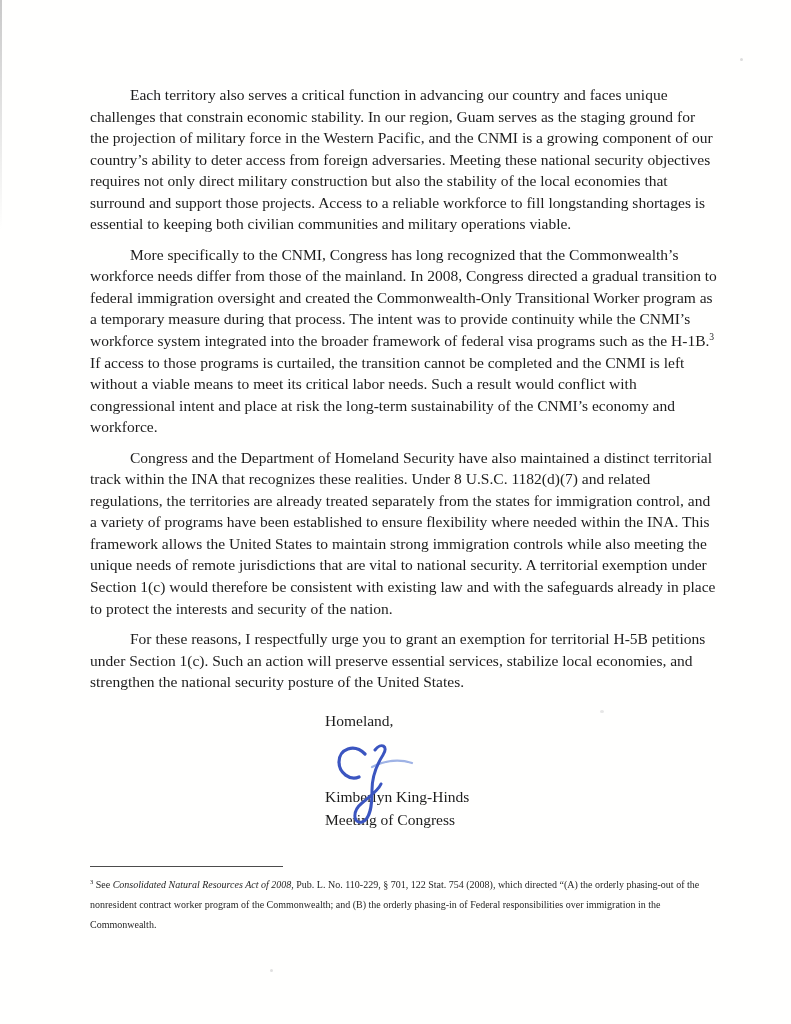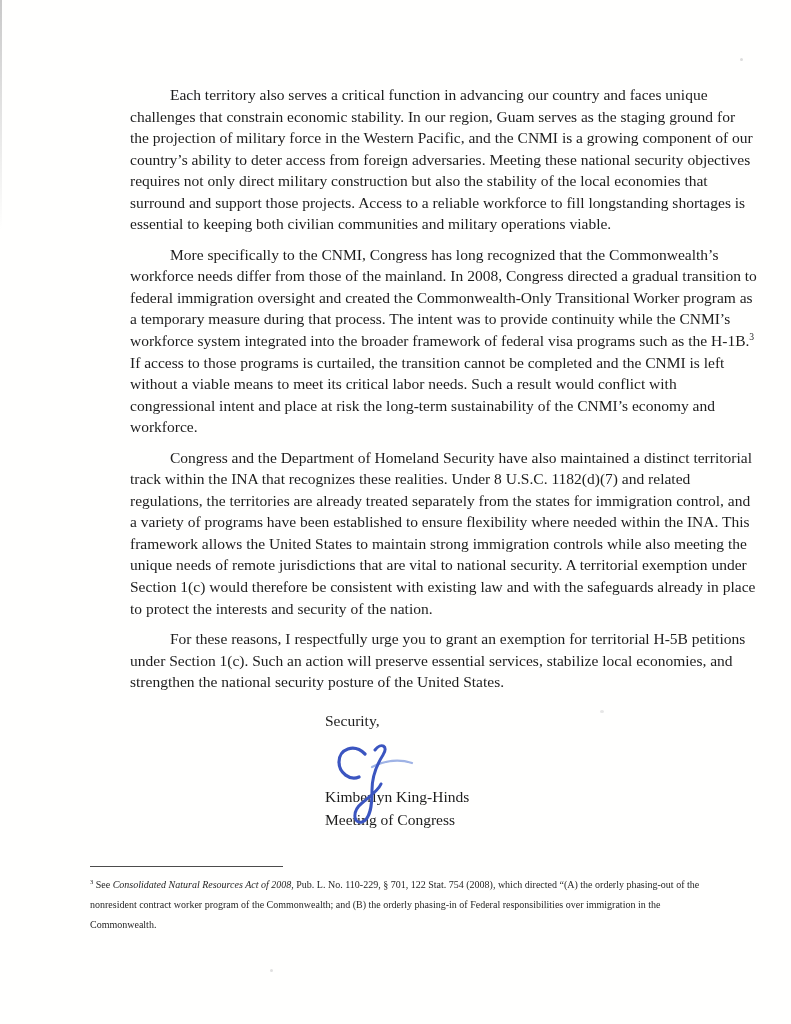--- a/index.html
+++ b/index.html
@@ -18,21 +18,20 @@
   }
   
   .body-text {
     position: absolute;
     left: 90px;
     top: 84px;
     width: 627px;
     font-size: 15.5px;
     line-height: 21.55px;
     text-align: left;
-    margin-left: 40px;
   }
   .body-par {
     margin: 0 0 9px 0;
     text-indent: 40px;
   }
   .body-par sup {
     font-size: 0.62em;
     line-height: 0;
     vertical-align: super;
   }
@@ -116,21 +115,21 @@
   <div class="body-text">
     <p class="body-par">Each territory also serves a critical function in advancing our country and faces unique challenges that constrain economic stability. In our region, Guam serves as the staging ground for the projection of military force in the Western Pacific, and the CNMI is a growing component of our country’s ability to deter access from foreign adversaries. Meeting these national security objectives requires not only direct military construction but also the stability of the local economies that surround and support those projects. Access to a reliable workforce to fill longstanding shortages is essential to keeping both civilian communities and military operations viable.</p>
 
     <p class="body-par"><span>More specifically to the CNMI, Congress has long recognized that the Commonwealth’s workforce needs differ from those of the mainland. In 2008, Congress directed a gradual transition to federal immigration oversight and created the Commonwealth-Only Transitional Worker program as a temporary measure during that process. The intent was to provide continuity while the CNMI’s workforce system integrated into the broader framework of federal visa programs such as the H-1B.</span><sup>3</sup><span> If access to those programs is curtailed, the transition cannot be completed and the CNMI is left without a viable means to meet its critical labor needs. Such a result would conflict with congressional intent and place at risk the long-term sustainability of the CNMI’s economy and workforce.</span></p>
 
     <p class="body-par">Congress and the Department of Homeland Security have also maintained a distinct territorial track within the INA that recognizes these realities. Under 8 U.S.C. 1182(d)(7) and related regulations, the territories are already treated separately from the states for immigration control, and a variety of programs have been established to ensure flexibility where needed within the INA. This framework allows the United States to maintain strong immigration controls while also meeting the unique needs of remote jurisdictions that are vital to national security. A territorial exemption under Section 1(c) would therefore be consistent with existing law and with the safeguards already in place to protect the interests and security of the nation.</p>
 
     <p class="body-par">For these reasons, I respectfully urge you to grant an exemption for territorial H-5B petitions under Section 1(c). Such an action will preserve essential services, stabilize local economies, and strengthen the national security posture of the United States.</p>
   </div>
 
-  <div class="salutation">Security,</div>
+  <div class="salutation">Homeland,</div>
 
   <svg class="sig-ink" viewBox="0 0 92 92" xmlns="http://www.w3.org/2000/svg">
 
     <path d="M44 27 C58 20 72 19 84 23" fill="none" stroke="#8ea6e0" stroke-width="2.2" stroke-linecap="round" opacity="0.85"></path>
 
     <path d="M37 14 C26 3 11 9 11 22 C11 33 22 41 31 37" fill="none" stroke="#3b55c0" stroke-width="3.2" stroke-linecap="round"></path>
 
     <path d="M47 10 C53 2 61 6 55 15 C48 26 44 38 44 50 C44 64 43 79 34 82 C25 84 24 71 34 63 C42 56 50 51 53 44" fill="none" stroke="#3b55c0" stroke-width="3" stroke-linecap="round"></path>
   </svg>
 

